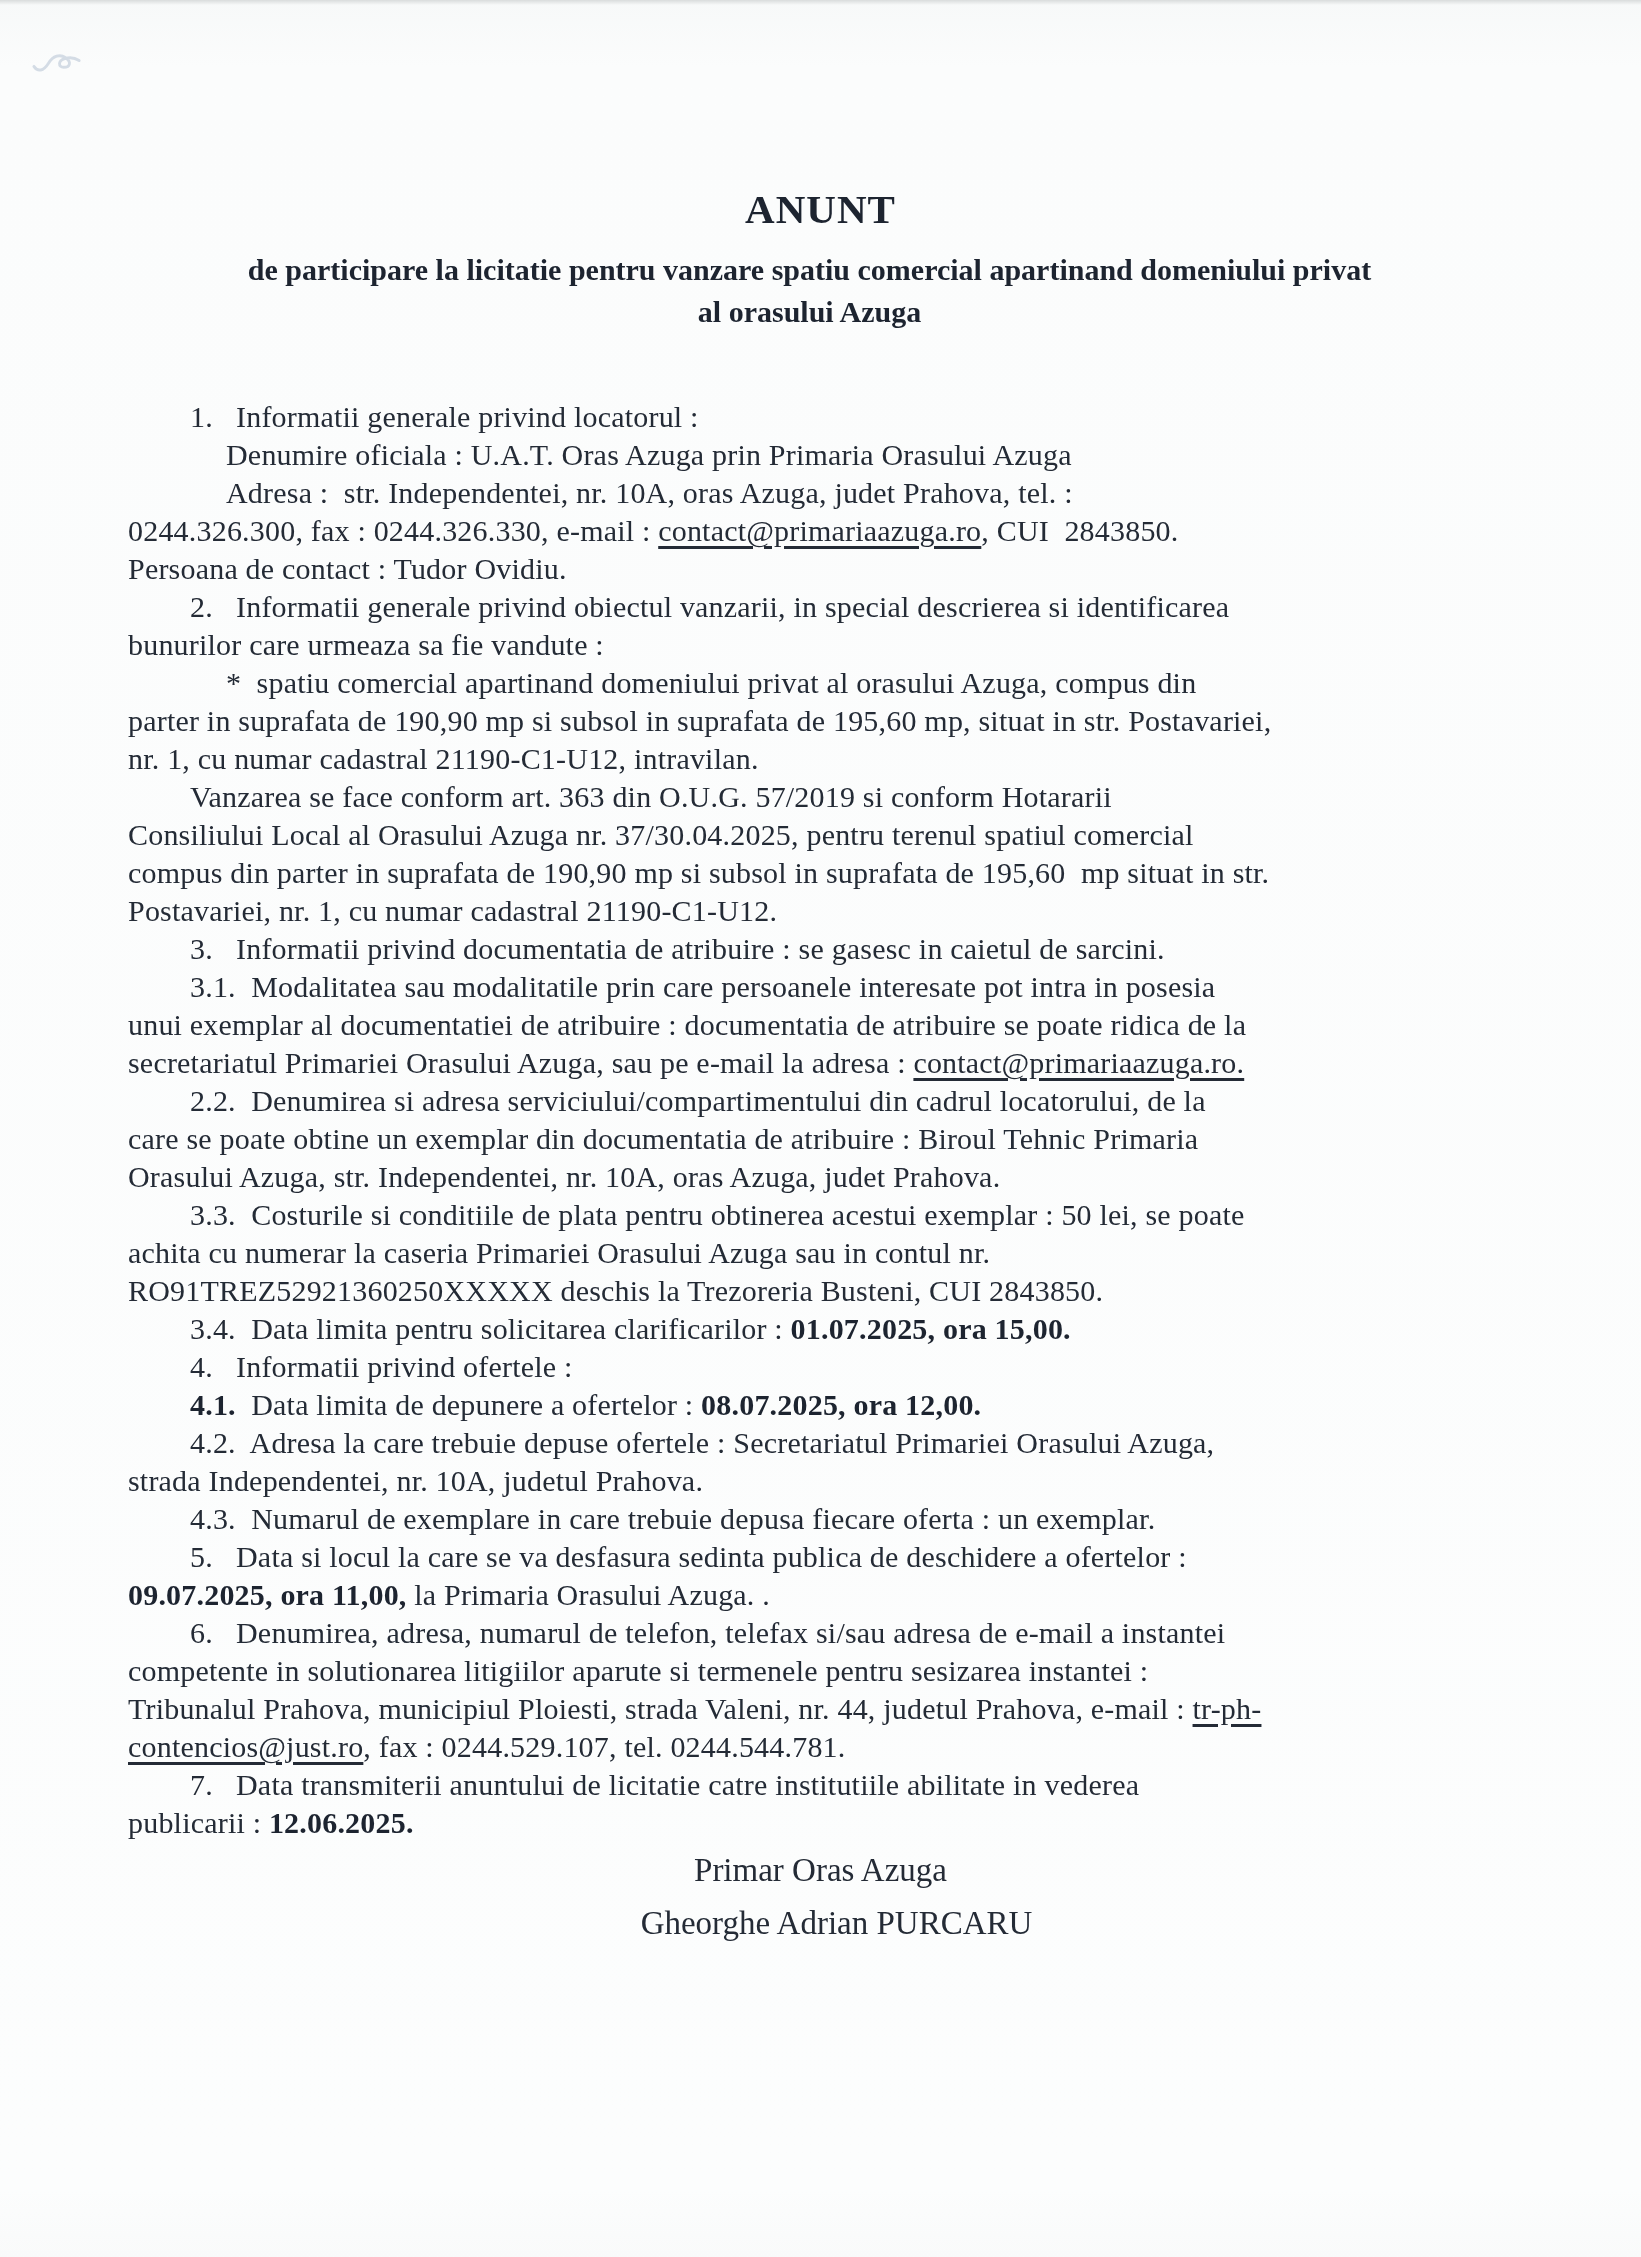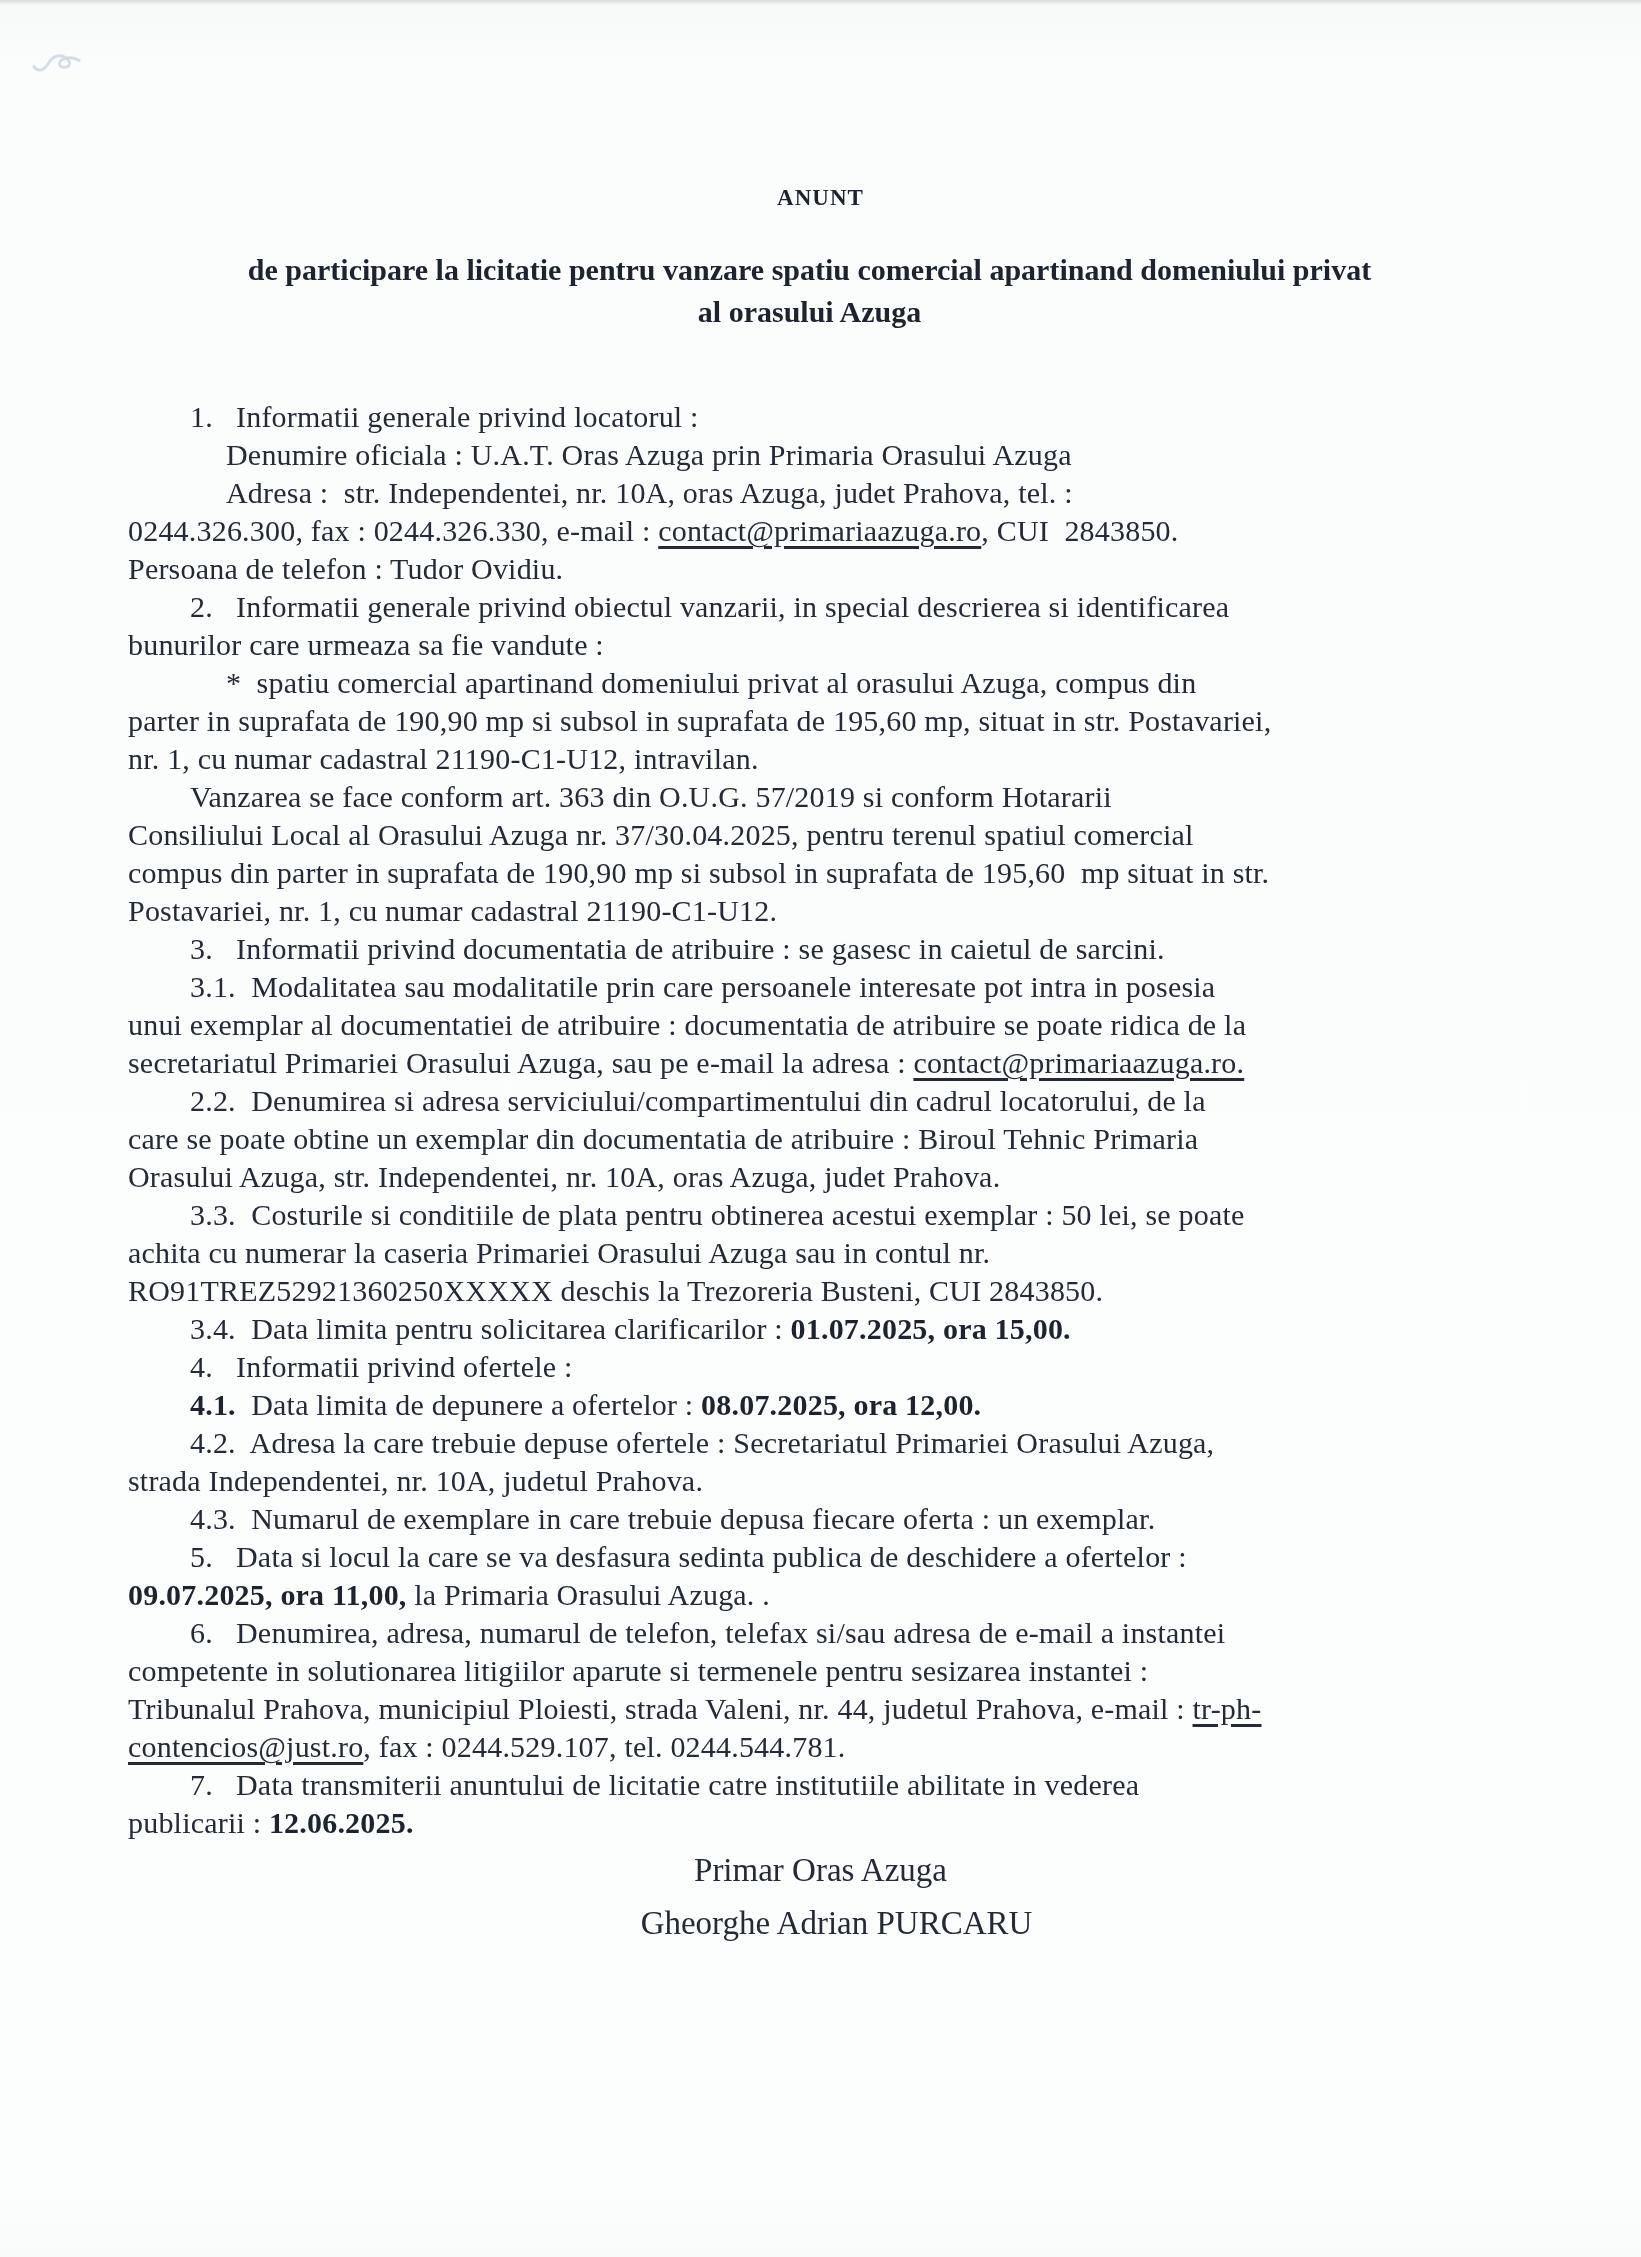--- a/index.html
+++ b/index.html
@@ -15,21 +15,21 @@
     background: linear-gradient(180deg, #f7f9f9 0%, #fbfcfc 3%, #fcfdfd 97%, #f9fafa 100%);
     color: #242b36;
   }
   .scan-edge {
     position: absolute; left: 0; top: 0; width: 100%; height: 4.8px;
     background: linear-gradient(180deg, #d9dcdc, rgba(217,220,220,0));
   }
   .pen-mark { position: absolute; left: 31px; top: 46px; opacity: 0.55; }
   .title {
     position: absolute; top: 185px; left: 0; width: 100%;
-    text-align: center; font-weight: bold; font-size: 23px;
+    text-align: center; font-weight: bold; font-size: 41px;
     letter-spacing: 1px; color: #1d2430; font-family: Liberation Serif, serif;
   }
   .subtitle {
     position: absolute; top: 249px; left: 95px; width: 1429px;
     text-align: center; font-weight: bold; font-size: 30px;
     line-height: 42px; color: #1d2430;
   }
   .doc-body {
     position: absolute; top: 398px; left: 128px; width: 1400px;
     font-size: 30px; line-height: 38px;
@@ -62,21 +62,21 @@
   <div class="subtitle">
     <div>de participare la licitatie pentru vanzare spatiu comercial apartinand domeniului privat</div>
     <div>al orasului Azuga</div>
   </div>
 
   <div class="doc-body" id="doc-body">
       <div class="line ind-1"><span class="">1.   Informatii generale privind locatorul :</span></div>
       <div class="line ind-2"><span class="">Denumire oficiala : U.A.T. Oras Azuga prin Primaria Orasului Azuga</span></div>
       <div class="line ind-2"><span class="">Adresa :  str. Independentei, nr. 10A, oras Azuga, judet Prahova, tel. :</span></div>
       <div class="line ind-0"><span class="">0244.326.300, fax : 0244.326.330, e-mail : </span><span class="seg-u">contact@primariaazuga.ro</span><span class="">, CUI  2843850.</span></div>
-      <div class="line ind-0"><span class="">Persoana de telefon : Tudor Ovidiu.</span></div>
+      <div class="line ind-0"><span class="">Persoana de contact : Tudor Ovidiu.</span></div>
       <div class="line ind-1"><span class="">2.   Informatii generale privind obiectul vanzarii, in special descrierea si identificarea</span></div>
       <div class="line ind-0"><span class="">bunurilor care urmeaza sa fie vandute :</span></div>
       <div class="line ind-2"><span class="">*  spatiu comercial apartinand domeniului privat al orasului Azuga, compus din</span></div>
       <div class="line ind-0"><span class="">parter in suprafata de 190,90 mp si subsol in suprafata de 195,60 mp, situat in str. Postavariei,</span></div>
       <div class="line ind-0"><span class="">nr. 1, cu numar cadastral 21190-C1-U12, intravilan.</span></div>
       <div class="line ind-1"><span class="">Vanzarea se face conform art. 363 din O.U.G. 57/2019 si conform Hotararii</span></div>
       <div class="line ind-0"><span class="">Consiliului Local al Orasului Azuga nr. 37/30.04.2025, pentru terenul spatiul comercial</span></div>
       <div class="line ind-0"><span class="">compus din parter in suprafata de 190,90 mp si subsol in suprafata de 195,60  mp situat in str.</span></div>
       <div class="line ind-0"><span class="">Postavariei, nr. 1, cu numar cadastral 21190-C1-U12.</span></div>
       <div class="line ind-1"><span class="">3.   Informatii privind documentatia de atribuire : se gasesc in caietul de sarcini.</span></div>

